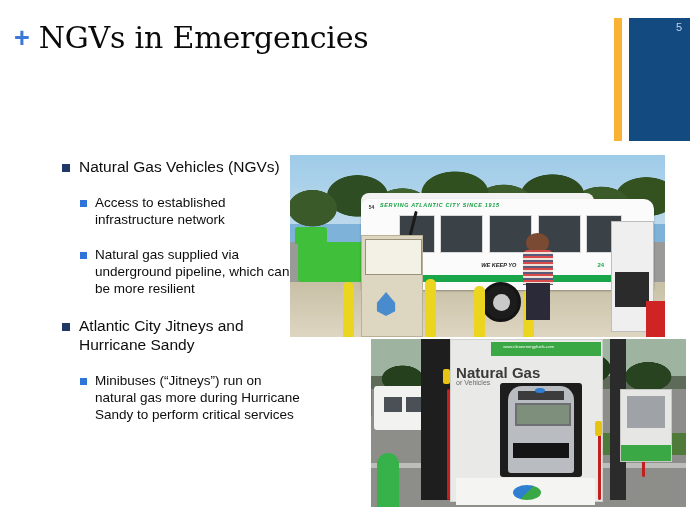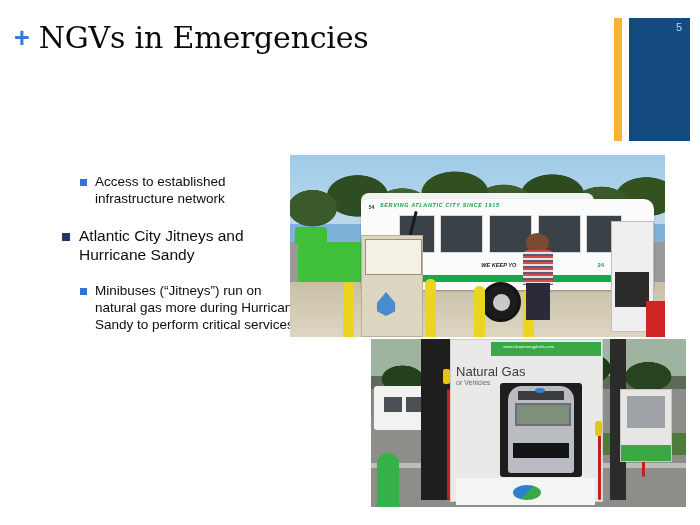--- a/index.html
+++ b/index.html
@@ -114,21 +114,21 @@
   .st-curb{position:absolute;left:0;top:74%;width:100%;height:3%;background:#bdbdba;}
   .st-grass{position:absolute;left:60%;top:56%;width:40%;height:13%;background:#4e7a3a;}
   .st-vanwrap{position:absolute;left:1%;top:28%;width:32%;height:26%;}
   .st-van{position:absolute;left:0;top:0;width:100%;height:100%;background:#f2f2f0;border-radius:3px;}
   .st-van-win{position:absolute;top:24%;height:36%;background:#4a5056;}
   .st-col-dark{position:absolute;left:16%;top:0;width:9%;height:96%;background:#1e1e1e;}
   .st-col-dark2{position:absolute;left:76%;top:0;width:5%;height:96%;background:#2b2b2b;}
   .st-panel{position:absolute;left:25%;top:0;width:48%;height:96%;background:#e9e9e7;border:1px solid #cfcfcd;}
   .st-green-band{position:absolute;left:38%;top:2%;width:35%;height:8%;background:#3aa845;}
   .st-url{position:absolute;left:42%;top:3.2%;font-size:4.2px;color:#fff;white-space:nowrap;font-family:"Liberation Sans",sans-serif;}
-  .st-ng{position:absolute;left:27%;top:15%;font-size:13px;color:#3a3a3a;white-space:nowrap;font-family:"Liberation Sans",sans-serif;}
+  .st-ng{position:absolute;left:27%;top:15%;font-size:15px;color:#3a3a3a;white-space:nowrap;font-family:"Liberation Sans",sans-serif;font-weight:bold;}
   .st-fv{position:absolute;left:27%;top:24%;font-size:7px;color:#6a6a6a;white-space:nowrap;font-family:"Liberation Sans",sans-serif;}
   .st-disp{position:absolute;left:41%;top:26%;width:26%;height:56%;background:#1d1d1d;border-radius:3px;}
   .st-disp-face{position:absolute;left:10%;top:4%;width:80%;height:92%;background:#b9bcc0;border-radius:14px 14px 3px 3px;}
   .st-disp-scr{position:absolute;left:18%;top:22%;width:64%;height:20%;background:#7e8f7b;border:2px solid #6d6f73;}
   .st-disp-top{position:absolute;left:22%;top:9%;width:56%;height:9%;background:#3c3c3c;}
   .st-disp-slot{position:absolute;left:16%;top:64%;width:68%;height:16%;background:#141414;}
   .st-disp-logo{position:absolute;left:42%;top:5.5%;width:13%;height:6%;background:#2f7fd0;border-radius:50%;}
   .st-base{position:absolute;left:27%;top:83%;width:44%;height:16%;background:#f4f4f2;}
   .st-base-logo{position:absolute;left:45%;top:87%;width:9%;height:9%;border-radius:50%;
        background:linear-gradient(135deg,#2f7fd0 50%,#3aa845 50%);}
@@ -154,24 +154,32 @@
 
   <div class="corner-block">
     <div class="corner-bar"></div>
     <div class="corner-panel">
       <span class="corner-num">5</span>
     </div>
   </div>
 
   <div class="body">
 
+    <div class="lvl1">
+      <span class="mk"></span>
+      <span class="tx">Natural Gas Vehicles (NGVs)</span>
+    </div>
     <div class="lvl2-wrap">
       <div class="lvl2">
         <span class="mk"></span>
         <span class="tx">Access to established infrastructure network</span>
+      </div>
+      <div class="lvl2">
+        <span class="mk"></span>
+        <span class="tx">Natural gas supplied via underground pipeline, which can be more resilient</span>
       </div>
     </div>
 
     <div class="group-gap"></div>
 
     <div class="lvl1">
       <span class="mk"></span>
       <span class="tx">Atlantic City Jitneys and Hurricane  Sandy</span>
     </div>
     <div class="lvl2-wrap">

